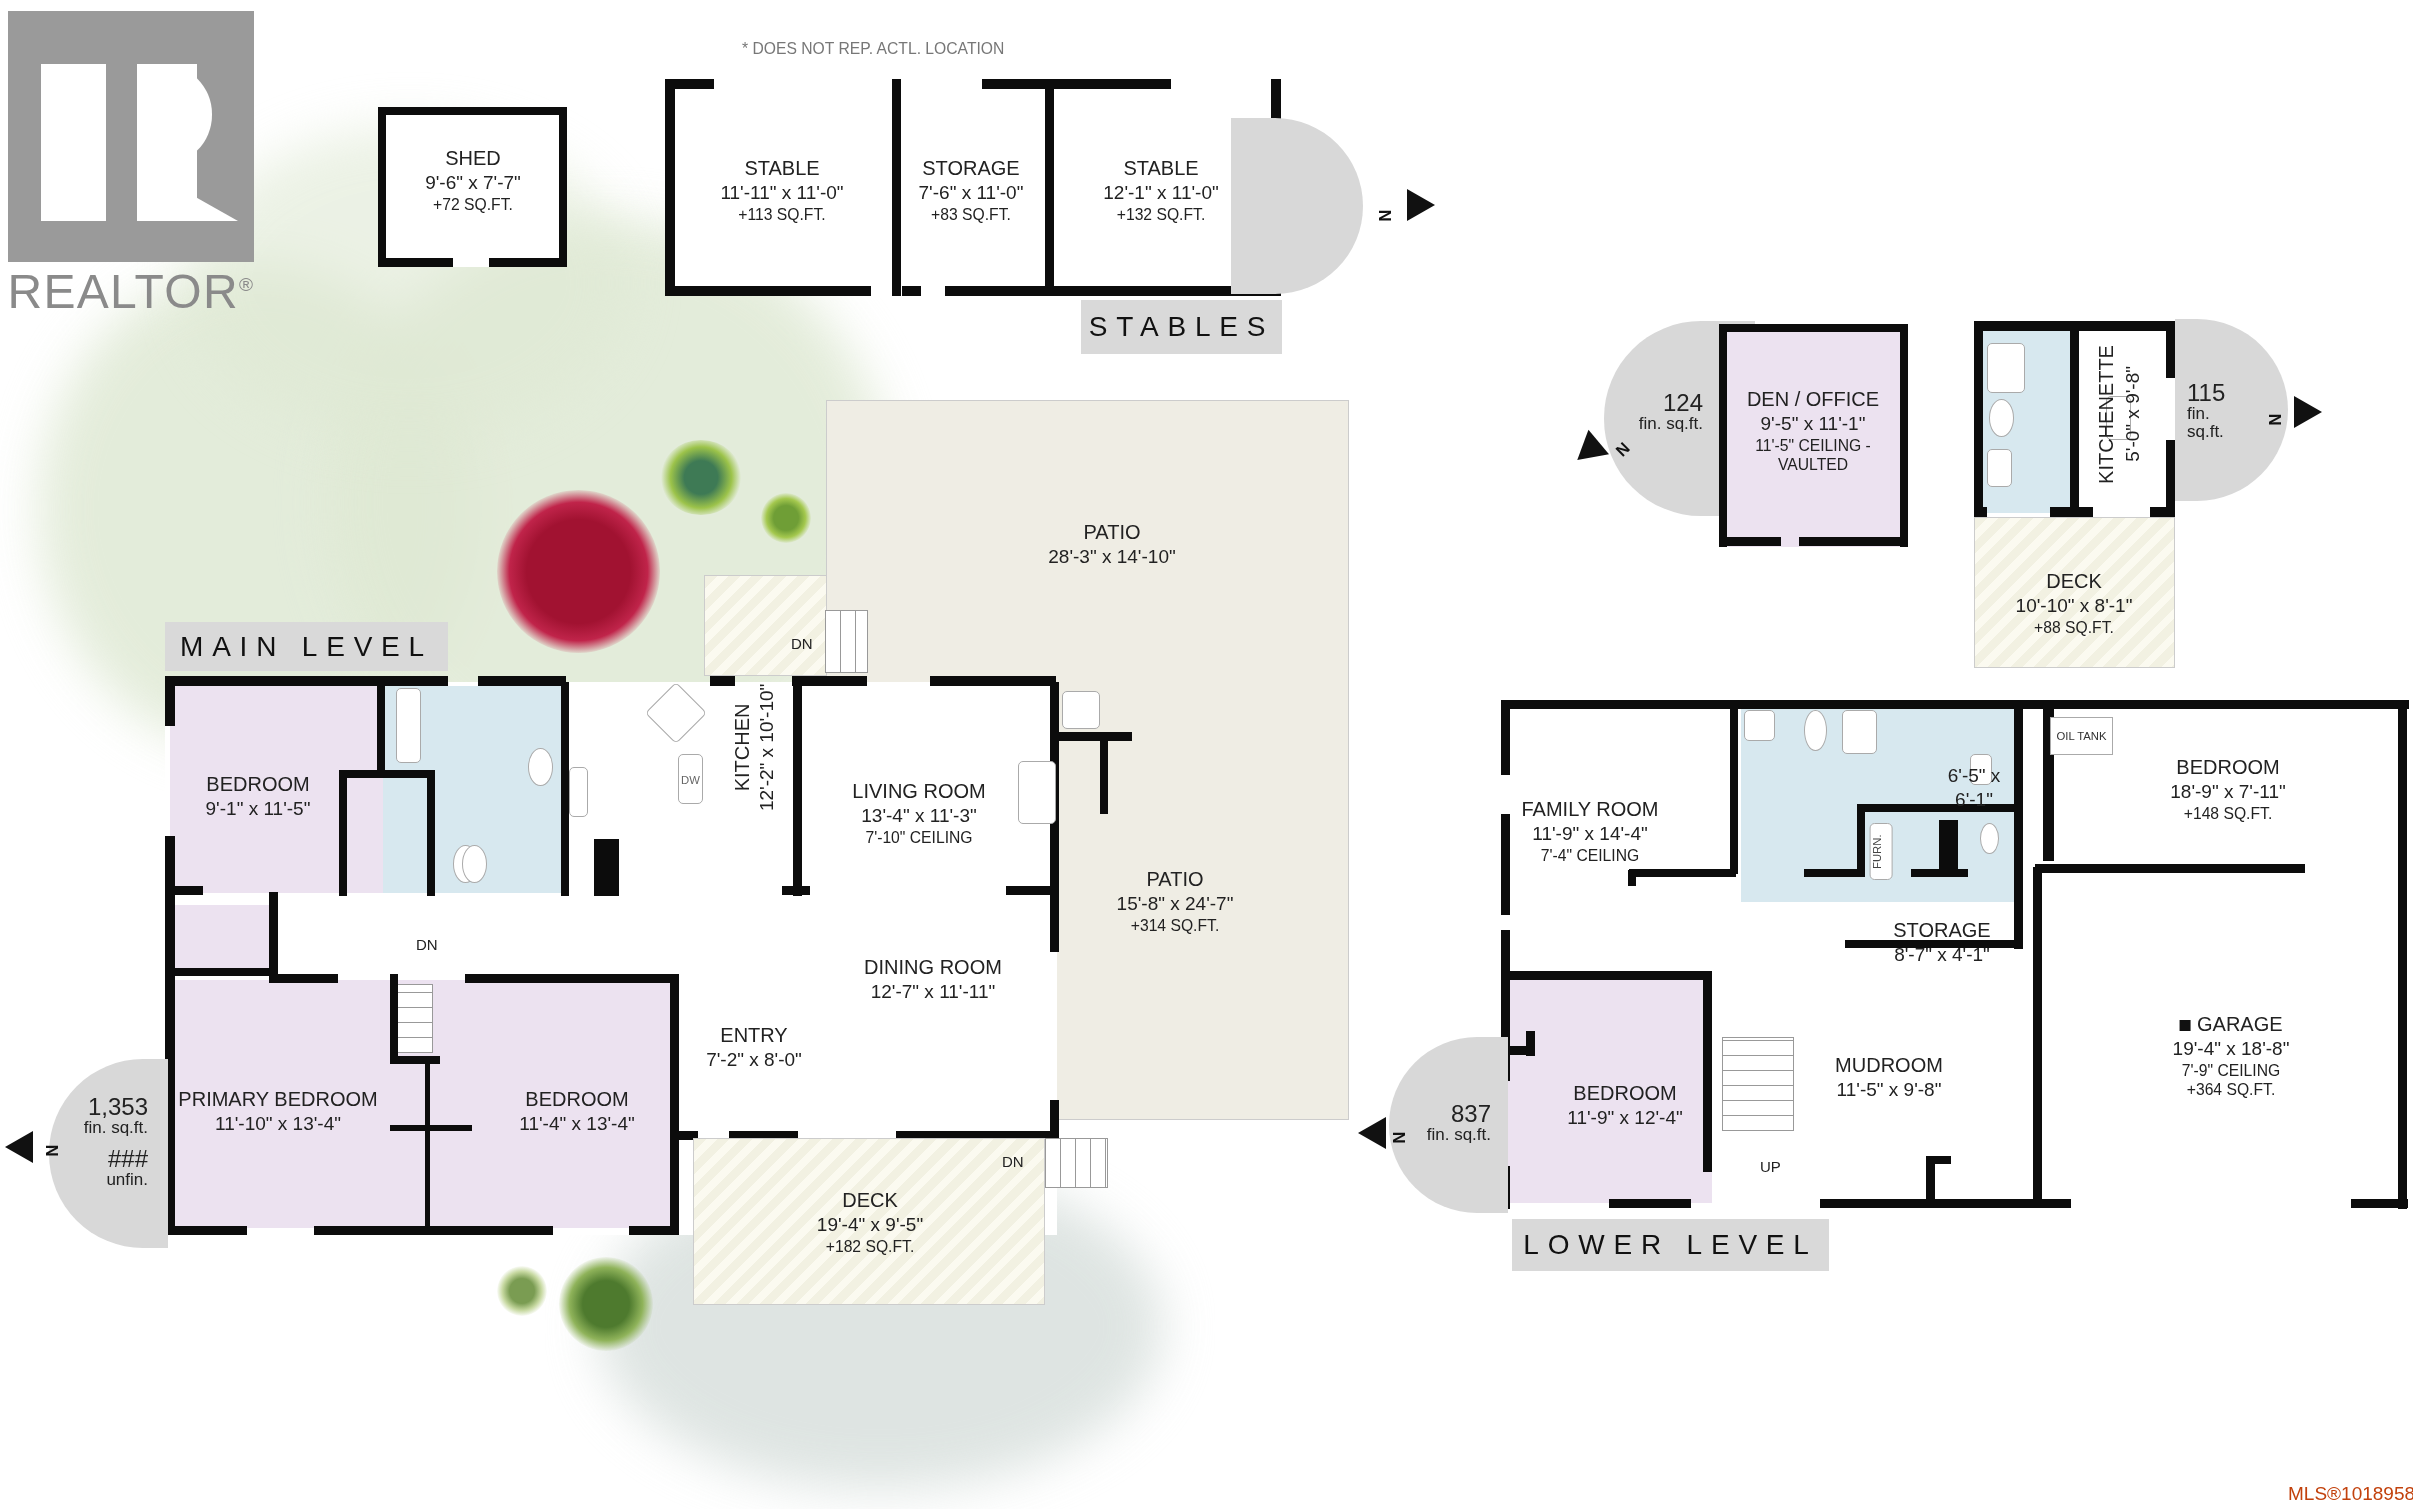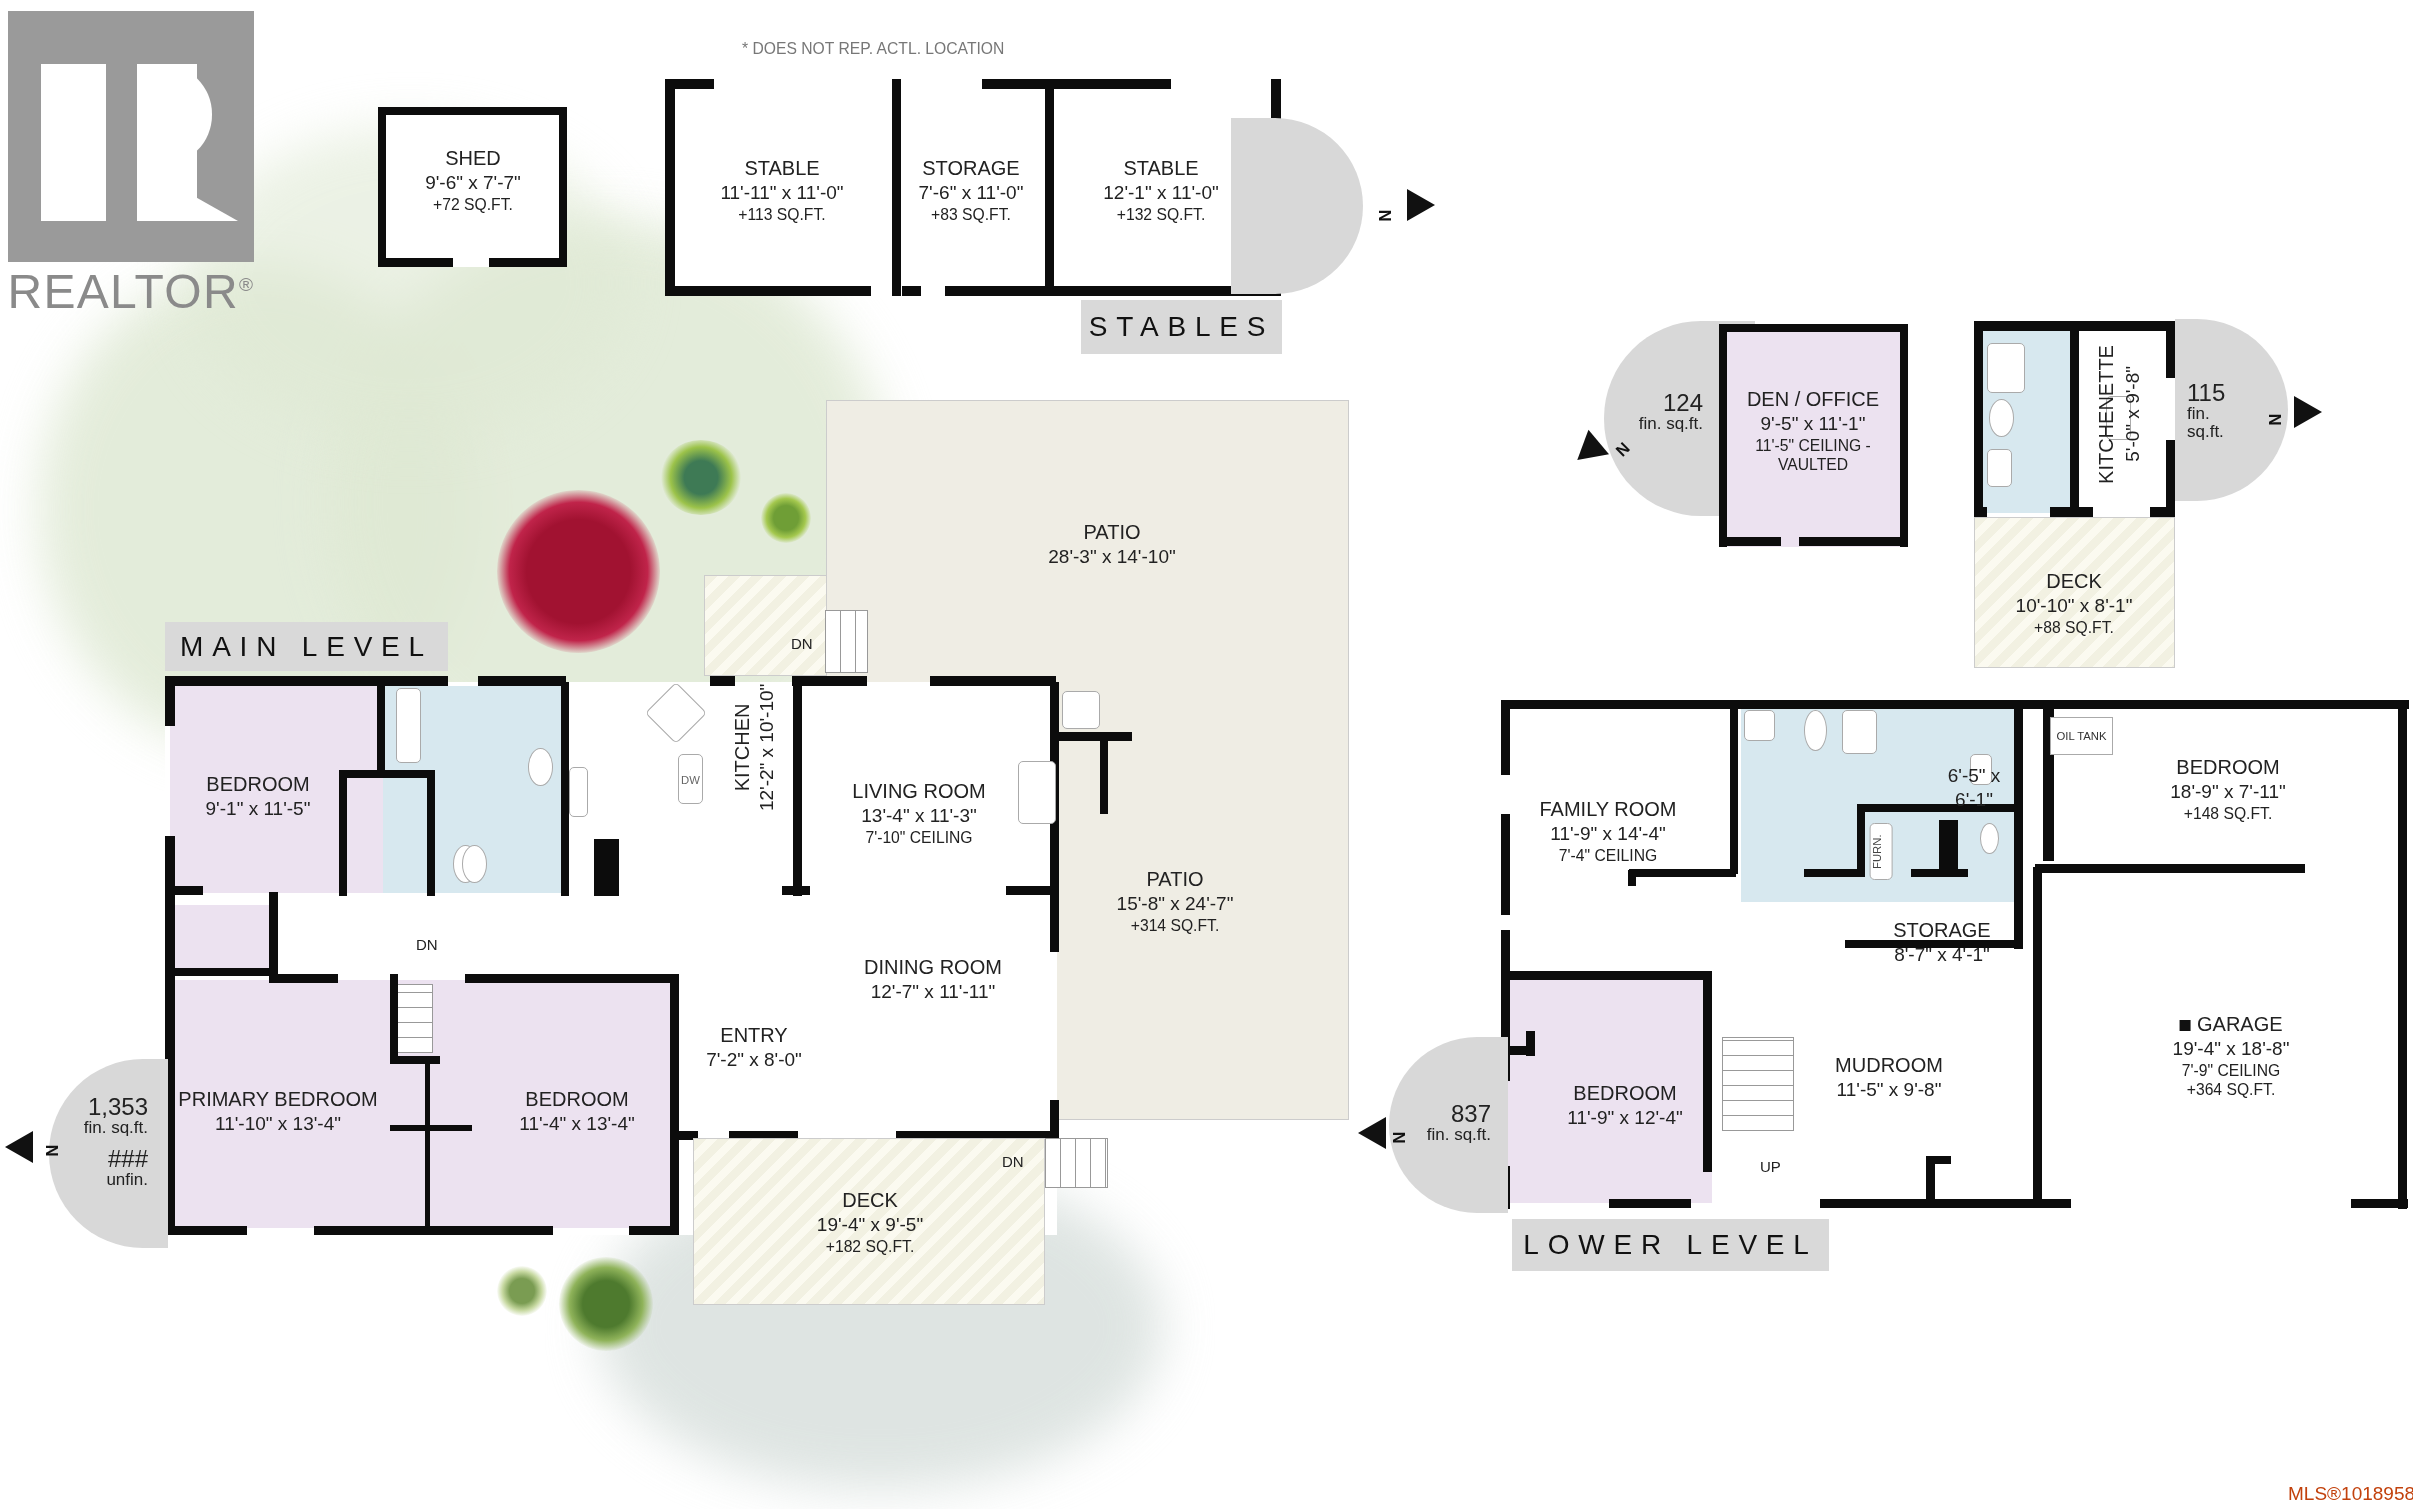--- a/index.html
+++ b/index.html
@@ -302,21 +302,21 @@
 <div class="dn" style="left:1760px;top:1158px;">UP</div>
 <div class="fixture" style="left:1744px;top:710px;width:31px;height:31px;"></div>
 <div class="fixture" style="left:1804px;top:710px;width:22.6px;height:41px;border-radius:50%;"></div>
 <div class="fixture" style="left:1842px;top:710px;width:35px;height:44px;"></div>
 <div class="fixture" style="left:1970px;top:754px;width:22px;height:31px;"></div>
 <div class="fixture" style="left:1870px;top:823px;width:22.6px;height:57px;font-size:11.3px;writing-mode:vertical-rl;transform:rotate(180deg);text-align:center;color:#444;">FURN.</div>
 <div class="wall" style="left:1939px;top:820px;width:19px;height:57px;"></div>
 <div class="fixture" style="left:1980px;top:823px;width:19px;height:31px;border-radius:50%;"></div>
 <div class="fixture" style="left:2050px;top:717px;width:63px;height:38px;font-size:11.3px;text-align:center;line-height:36px;color:#333;border-radius:0;">OIL TANK</div>
 
-<div class="lbl" style="left:1590px;top:797px;margin-left:18px;">
+<div class="lbl" style="left:1590px;top:797px;">
     <div class="n">FAMILY ROOM</div>
     <div class="d">11'-9" x 14'-4"</div>
     <div class="s">7'-4" CEILING</div>
   </div>
 <div class="lbl" style="left:1974px;top:764px;">
     <div class="d">6'-5" x</div>
     <div class="d">6'-1"</div>
   </div>
 <div class="lbl" style="left:1942px;top:918px;">
     <div class="n">STORAGE</div>

